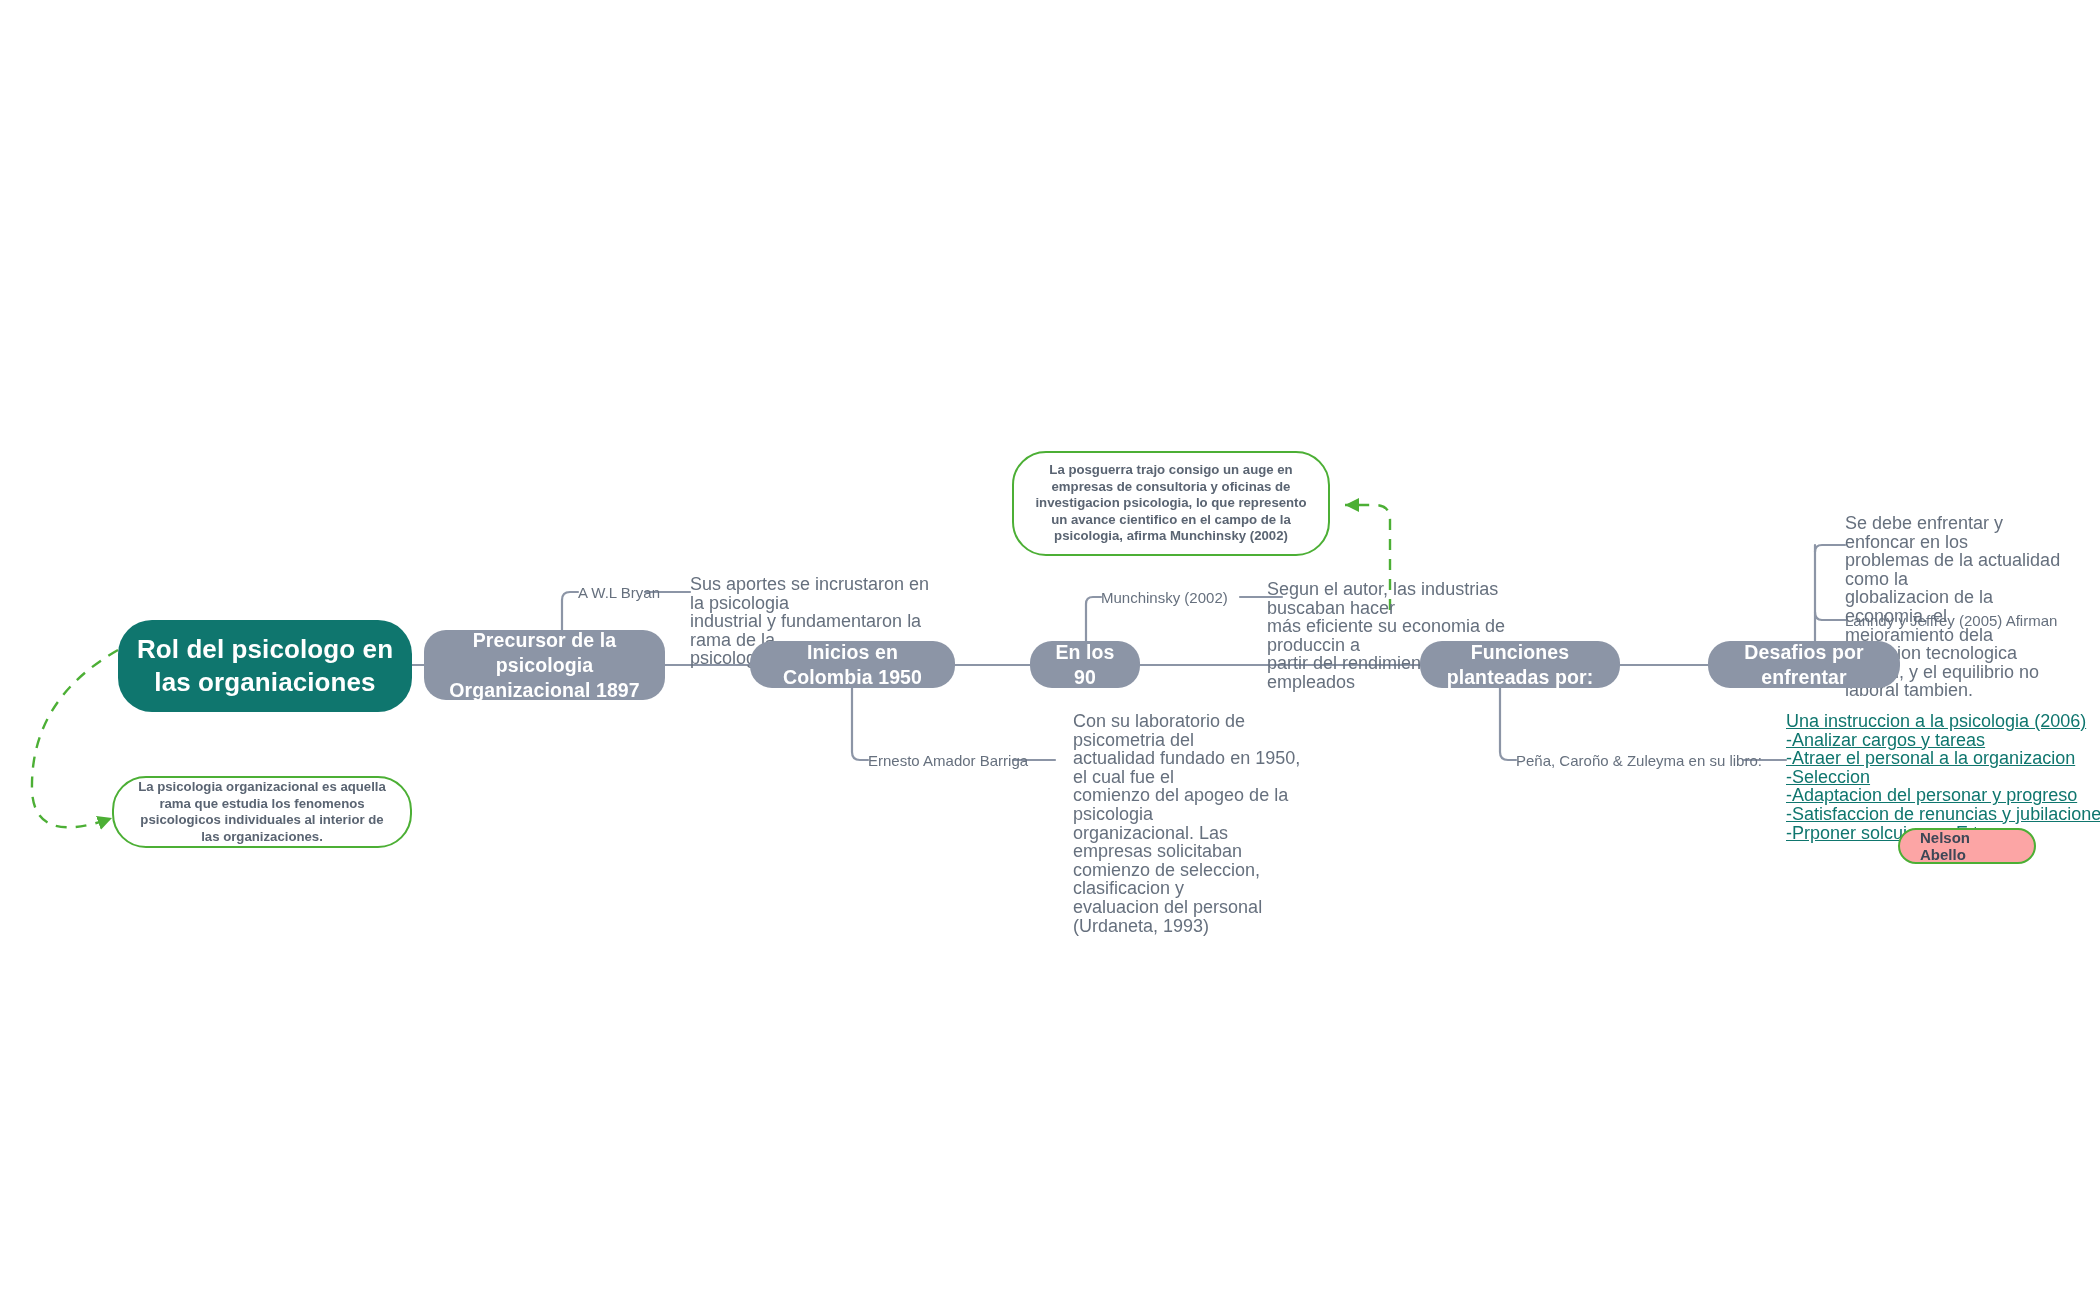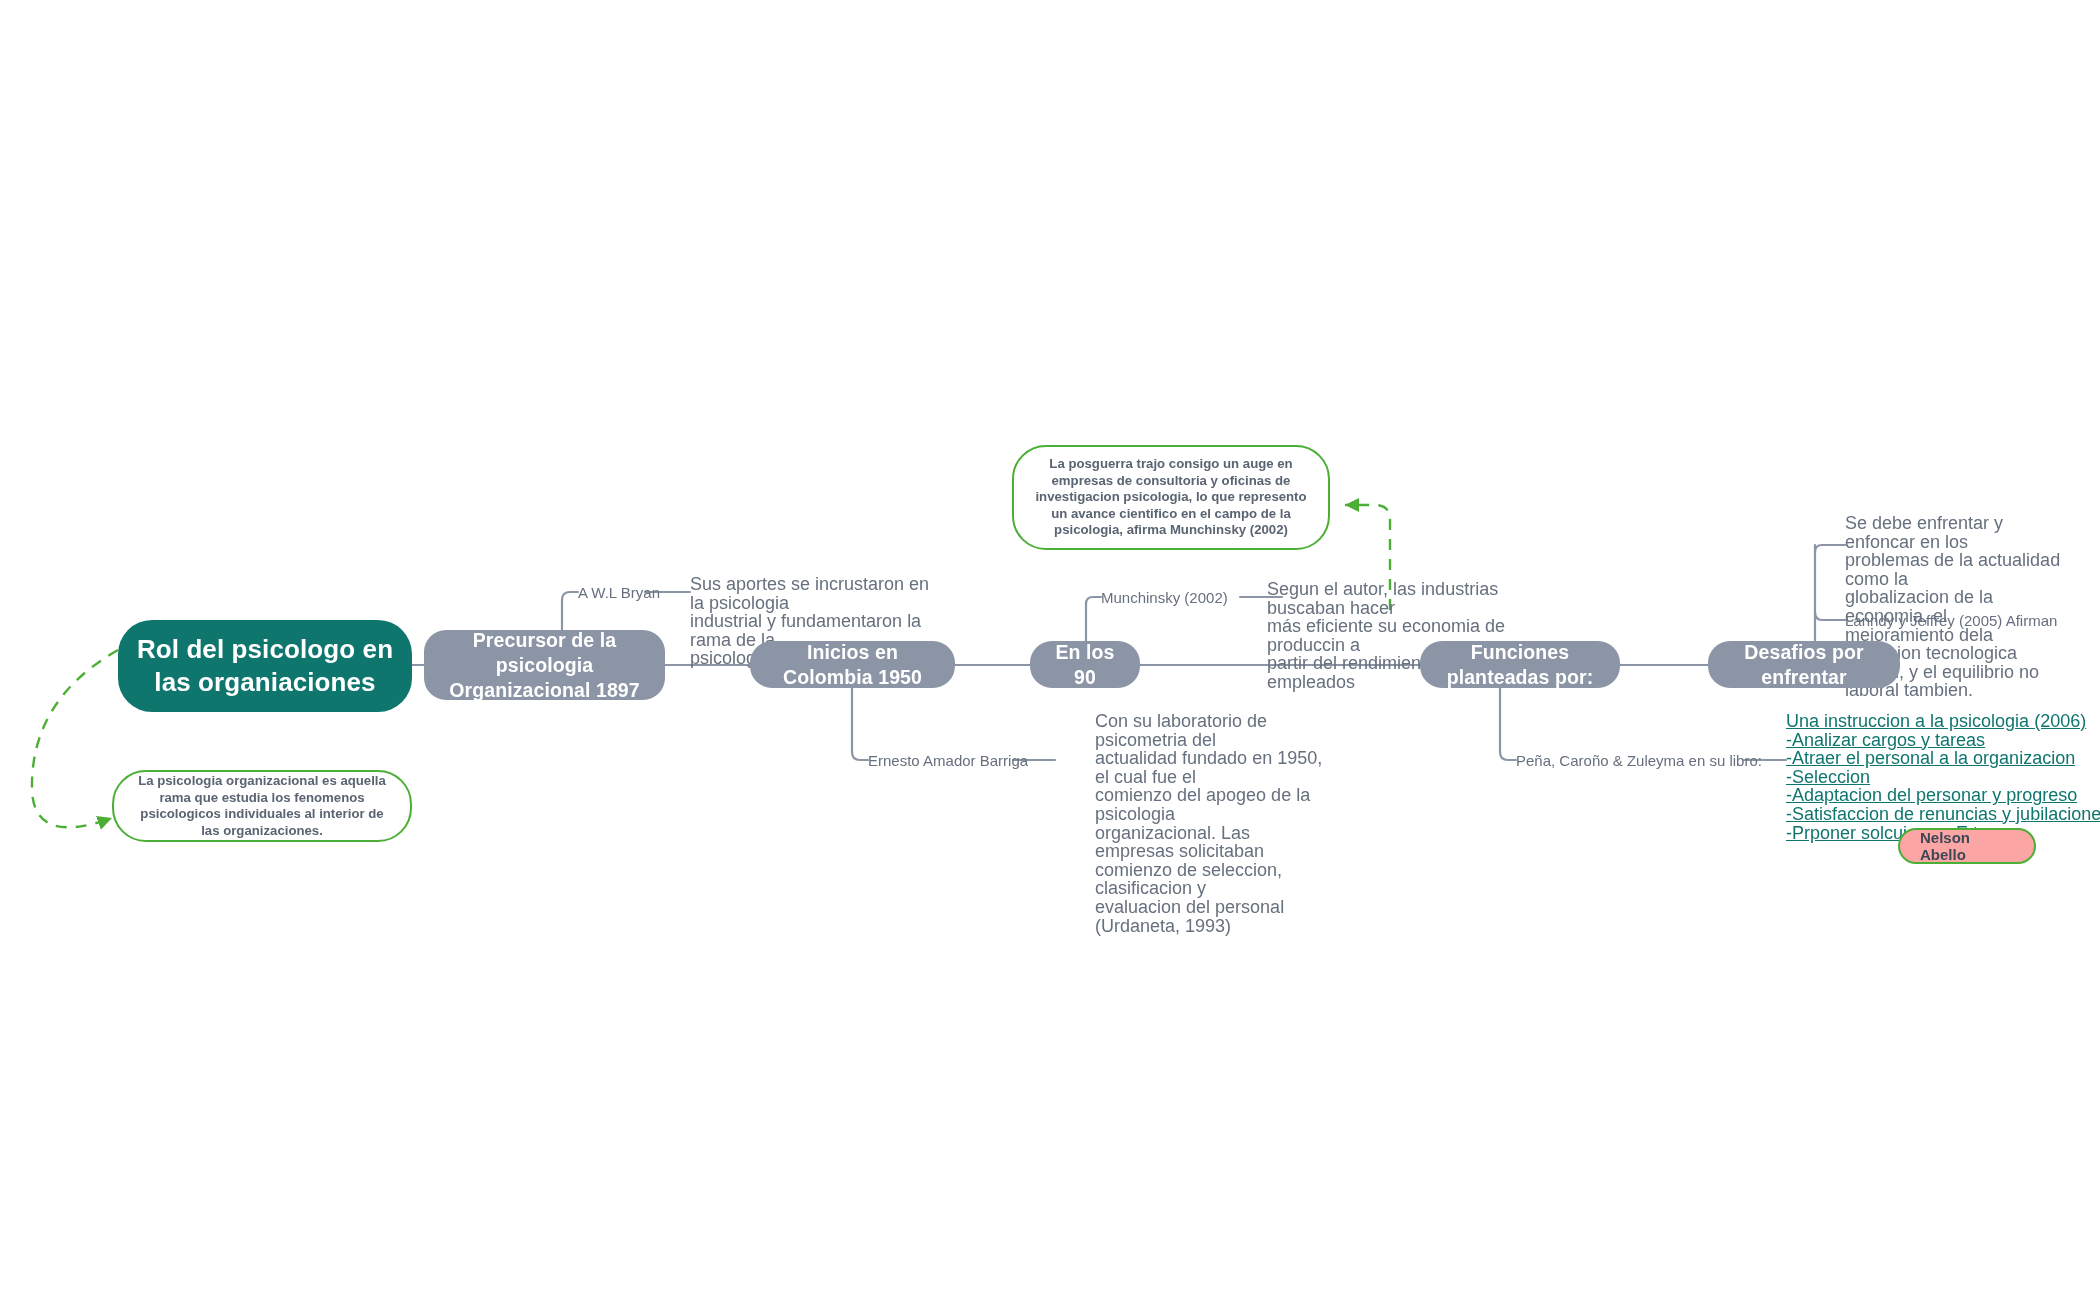--- a/index.html
+++ b/index.html
@@ -67,20 +67,21 @@
     color: #5a6472;
     font-size: 13.2px;
     line-height: 16.5px;
     font-weight: bold;
     text-align: center;
     display: flex;
     align-items: center;
     justify-content: center;
     padding: 10px 16px;
     z-index: 6;
+    margin-top: 6px;
   }
   .badge {
     position: absolute;
     box-sizing: border-box;
     border: 2px solid #4caf35;
     border-radius: 22px;
     background: #fca5a5;
     color: #3e4756;
     font-size: 15px;
     font-weight: bold;
@@ -186,21 +187,21 @@
   <div class="sub" style="left:1516px; top:751px;">Peña, Caroño &amp; Zuleyma en su libro:</div>
 
   <div class="sub" style="left:1845px; top:611px;">Lanndy y Jeffrey (2005) Afirman</div>
 
   <div class="para" style="left:690px; top:575px; width:240px;">
     <span class="ln">Sus aportes se incrustaron en la psicologia</span>
     <span class="ln">industrial y fundamentaron la rama de la</span>
     <span class="ln">psicologia.</span>
   </div>
 
-  <div class="para" style="left:1073px; top:712px; width:230px;margin-left:22px;">
+  <div class="para" style="left:1073px; top:712px; width:230px;">
     <span class="ln">Con su laboratorio de psicometria del</span>
     <span class="ln">actualidad fundado en 1950, el cual fue el</span>
     <span class="ln">comienzo del apogeo de la psicologia</span>
     <span class="ln">organizacional. Las empresas solicitaban</span>
     <span class="ln">comienzo de seleccion, clasificacion y</span>
     <span class="ln">evaluacion del personal (Urdaneta, 1993)</span>
   </div>
 
   <div class="para" style="left:1267px; top:580px; width:265px;">
     <span class="ln">Segun el autor, las industrias buscaban hacer</span>

